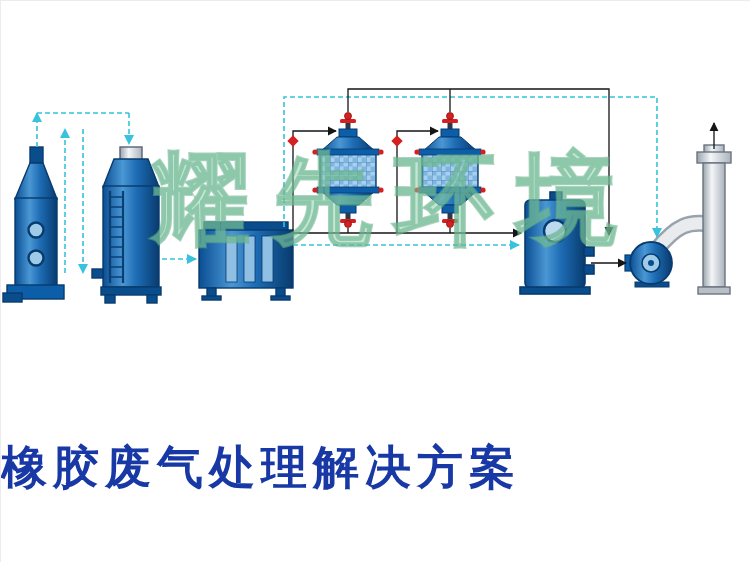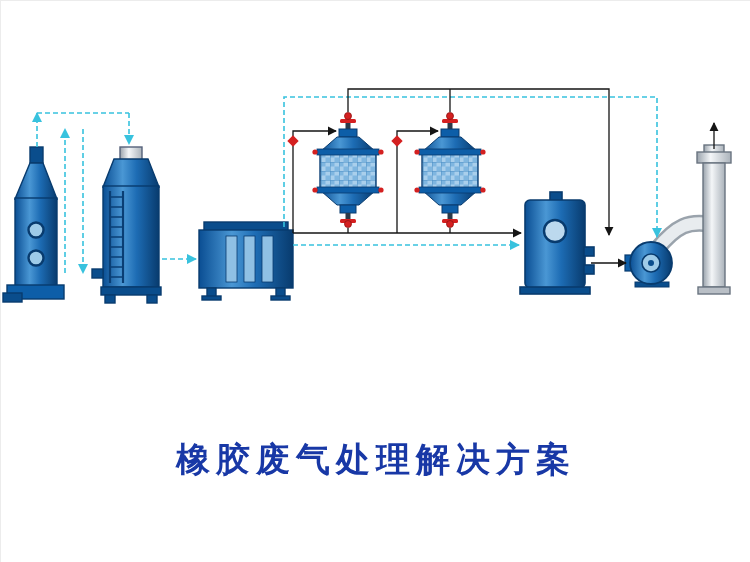--- a/index.html
+++ b/index.html
@@ -13,23 +13,23 @@
     position:absolute; left:150px; top:150px;
     font-family:"Liberation Serif", serif;
     font-size:100px; line-height:1; font-weight:700;
     letter-spacing:22px; white-space:nowrap;
     color:rgba(140,205,170,0.5);
     -webkit-text-stroke:2px rgba(96,175,136,0.55);
     pointer-events:none;
   }
   .title {
     position:absolute; left:0; right:0; top:436px;
-    text-align:center;
+    text-align:left;
     font-family:"Liberation Serif", serif;
-    font-size:34px; font-weight:700; letter-spacing:6px;
+    font-size:46px; font-weight:700; letter-spacing:6px;
     color:#1838a6;
   }
 </style>
 </head>
 <body>
 
 <div class="canvas">
 
   <svg width="750" height="562" viewBox="0 0 750 562" xmlns="http://www.w3.org/2000/svg">
     <defs>
@@ -166,16 +166,17 @@
       <polyline points="590,262 625,262" marker-end="url(#aB)"></polyline>
       <polyline points="713,148 713,122" marker-end="url(#aB)"></polyline>
     </g>
 
     <g fill="#d42020">
       <rect x="288" y="136" width="8" height="8" transform="rotate(45 292 140)"></rect>
       <rect x="392" y="136" width="8" height="8" transform="rotate(45 396 140)"></rect>
     </g>
   </svg>
 
+  <div class="watermark" style="color: rgba(140, 205, 170, 0.5);">耀先环境</div>
 
   <div class="title" style="color: rgb(24, 56, 166);">橡胶废气处理解决方案</div>
 
 </div>
 
 </body></html>

